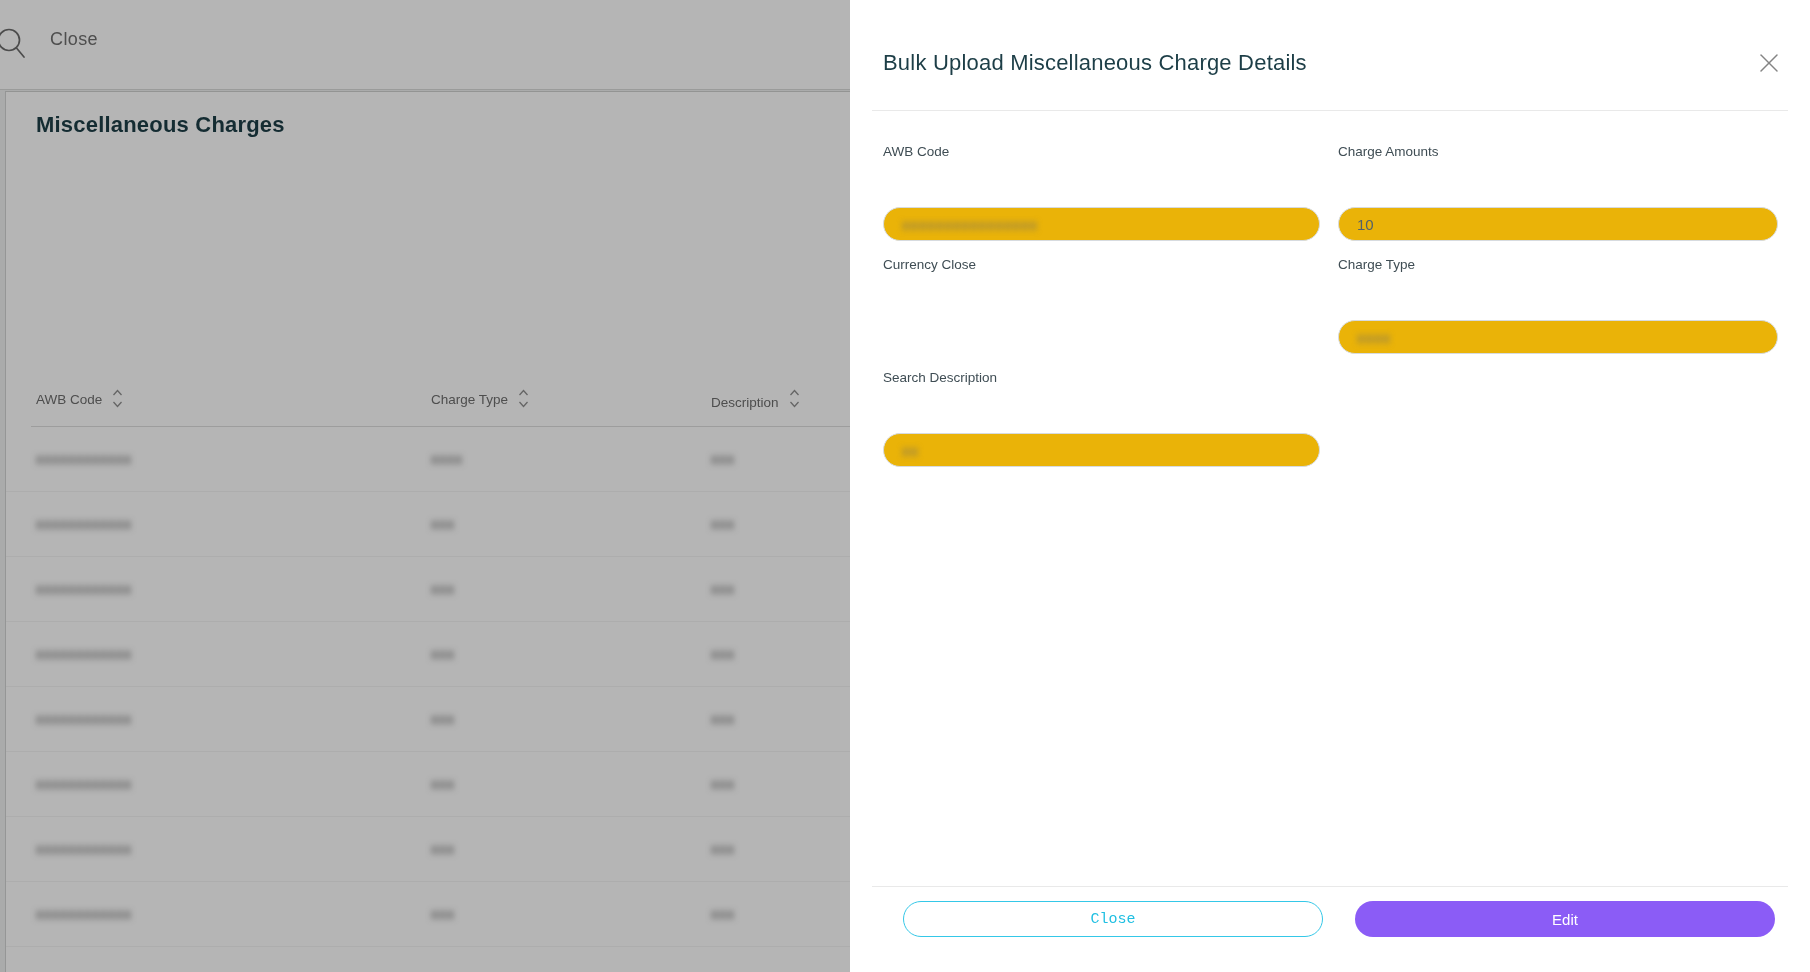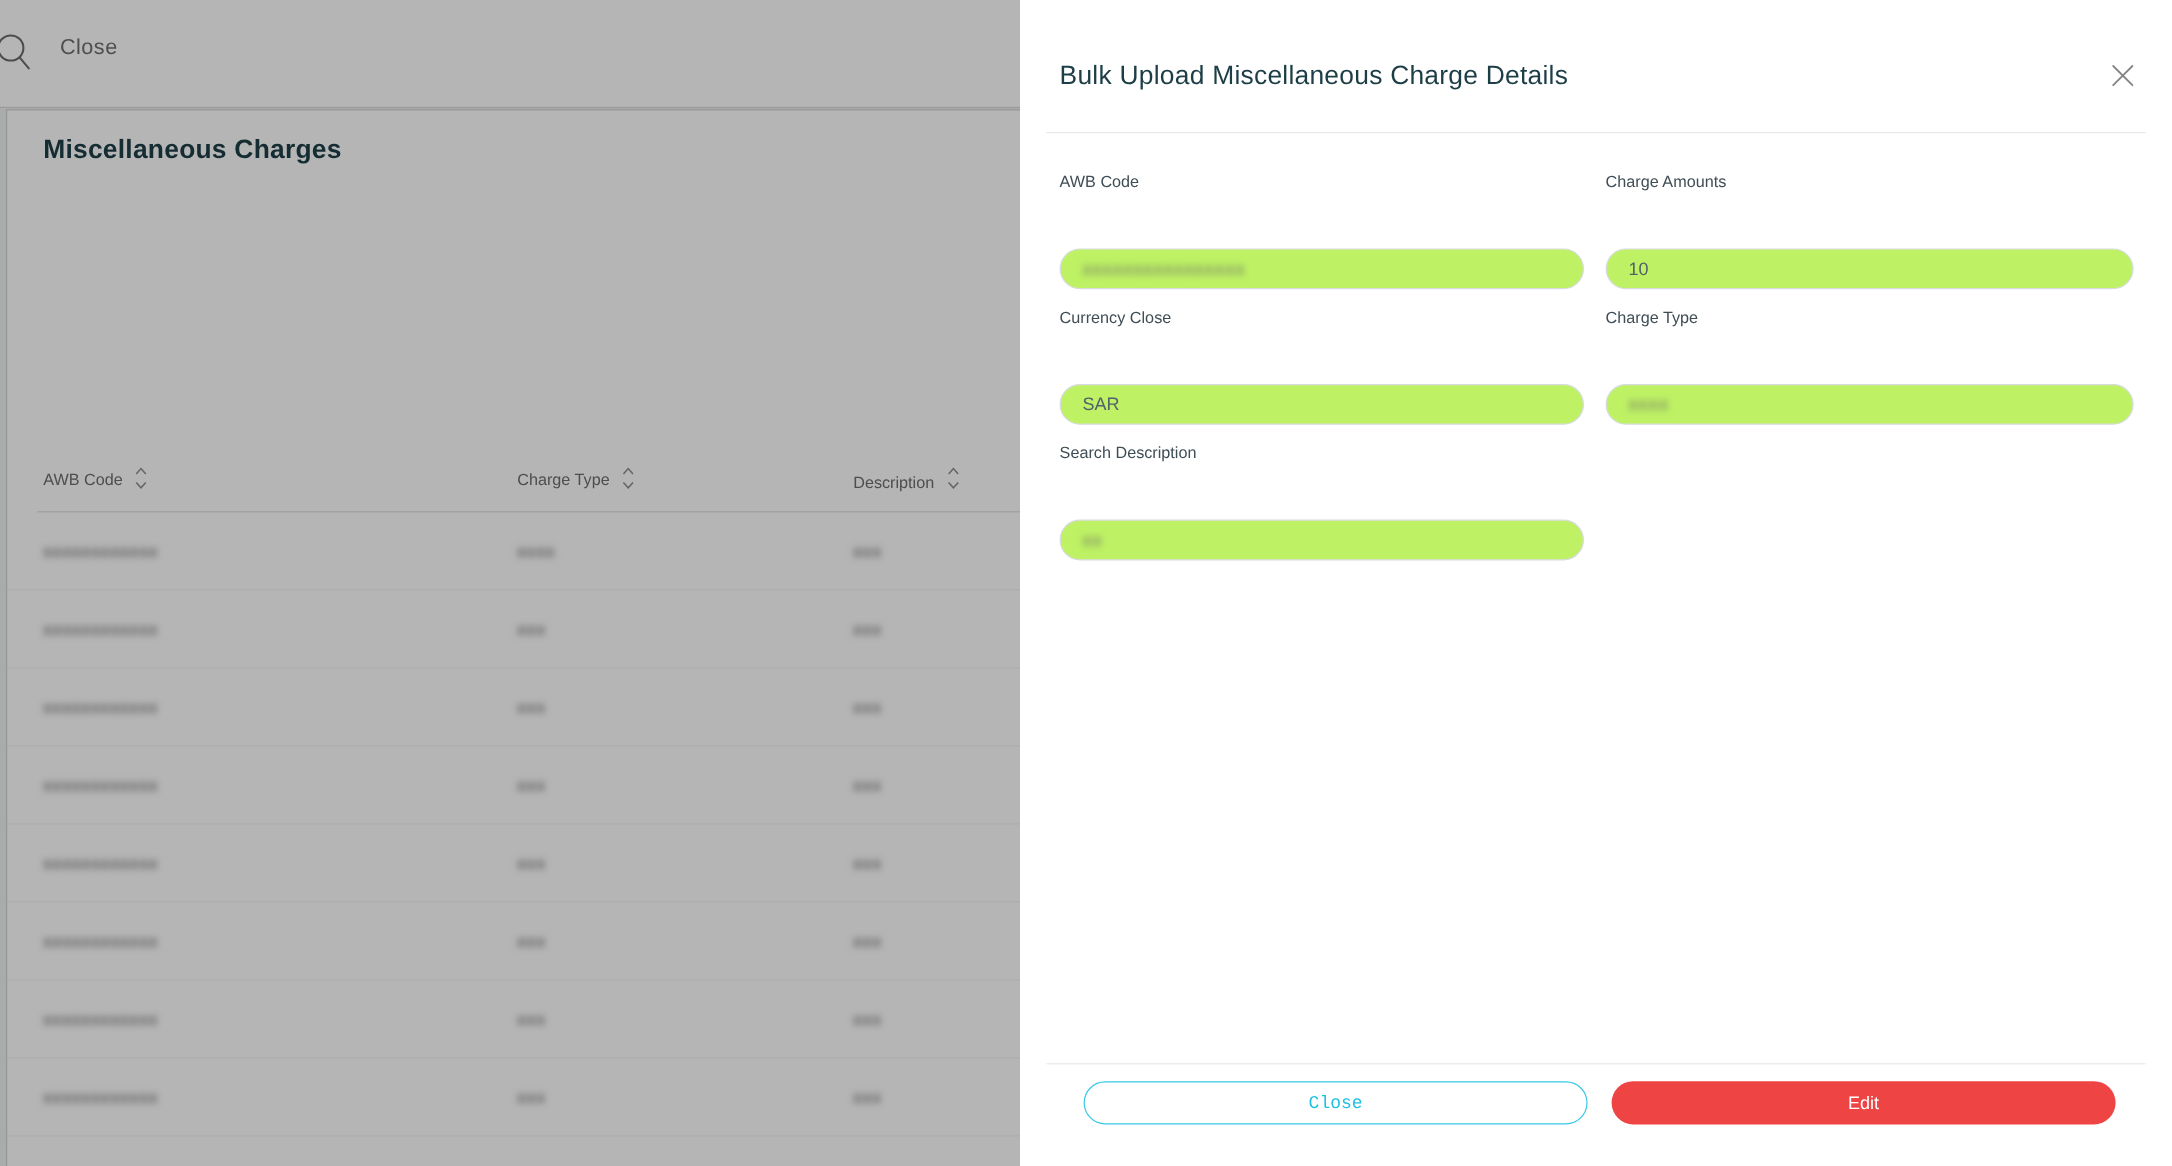--- a/index.html
+++ b/index.html
@@ -43,30 +43,30 @@
   .drawer-close { position:absolute; right:26px; top:48px; width:30px; height:30px;
                   display:flex; align-items:center; justify-content:center; cursor:pointer;
                   background:none; border:none; }
   .drawer-divider { position:absolute; left:22px; right:22px; border-top:1px solid #e9e9e9; }
   .dd-top { top:110px; }
   .dd-bottom { top:886px; }
 
   .form { position:absolute; left:33px; top:144px; display:grid;
           grid-template-columns:437px 440px; column-gap:18px; row-gap:16px; }
   .field-label { font-size:13.5px; color:#3f4d54; margin-bottom:8px; }
-  .input { height:34px; border:1px solid #d7dbdf; border-radius:17px; background:#bef264;
+  .input { height:34px; border:1px solid #d7dbdf; border-radius:17px; background:#eab308;
            padding-left:18px; display:flex; align-items:center; font-size:15px; color:#53616a;
            cursor:text;margin-top:48px; }
   .input .blur { color:#6a6a6a; }
 
   .btn { position:absolute; top:901px; width:420px; height:36px; border-radius:18px;
          font-size:15px; display:flex; align-items:center; justify-content:center;
          cursor:pointer; font-family:"Liberation Sans", sans-serif; }
   .btn-close { left:53px; background:#ffffff; border:1px solid #35c8e8; color:#1fbfe2;font-family:Liberation Mono, monospace; }
-  .btn-edit  { left:493px; background:#ef4444; border:none; color:#ffffff; }
+  .btn-edit  { left:505px; background:#8b5cf6; border:none; color:#ffffff; }
 
   svg { display:block; }
 </style>
 </head>
 <body>
 
 <div class="base-page">
 
   <div class="topbar">
     <div class="search-wrap">
@@ -184,23 +184,20 @@
     </div>
     <div>
       <div class="field-label">Charge Amounts</div>
       <div class="input">
         <span>10</span>
       </div>
     </div>
 
     <div>
       <div class="field-label">Currency Close</div>
-      <div class="input">
-        <span>SAR</span>
-      </div>
     </div>
     <div>
       <div class="field-label">Charge Type</div>
       <div class="input">
         <span class="blur">xxxx</span>
       </div>
     </div>
 
     <div>
       <div class="field-label">Search Description</div>

